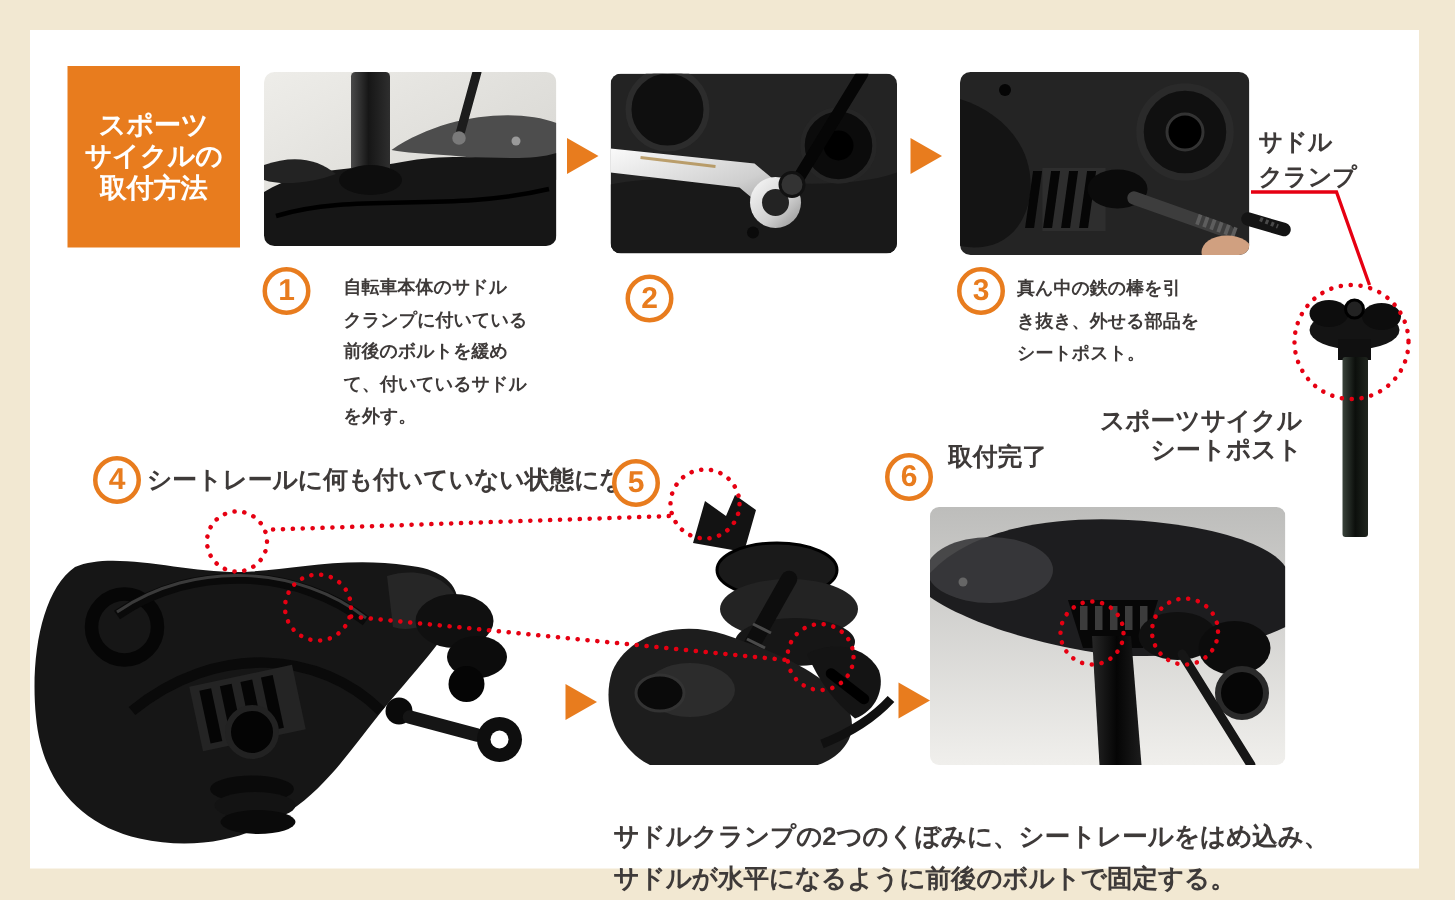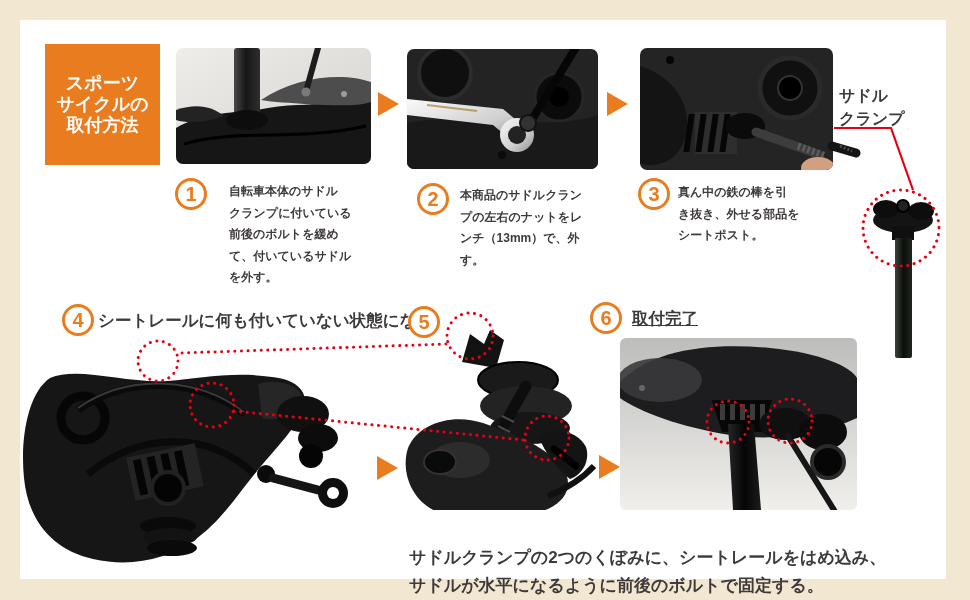--- a/index.html
+++ b/index.html
@@ -125,34 +125,32 @@
     </div>
   <div class="step-text" style="left:229px;top:181px;">自転車本体のサドル
 クランプに付いている
 前後のボルトを緩め
 て、付いているサドル
 を外す。</div>
 
   <div class="badge" style="left:417px;top:183px;">
       <span>2</span>
     </div>
-  <div class="step-text" style="left:460px;top:185px;">本商品のサドルクラン
-プの左右のナットをレ
-ンチ（13mm）で、外
-す。</div>
 
   <div class="badge" style="left:638px;top:178px;">
       <span>3</span>
     </div>
   <div class="step-text" style="left:678px;top:182px;">真ん中の鉄の棒を引
 き抜き、外せる部品を
 シートポスト。</div>
 
   <div class="clamp-label">サドル
 クランプ</div>
+  <div class="seatpost-label">スポーツサイクル
+シートポスト</div>
 
   <div class="abs" style="left:858px;top:182px;">
     <svg width="90" height="180" viewBox="0 0 90 180">
       <defs>
         <linearGradient id="postg" x1="0" y1="0" x2="1" y2="0">
           <stop offset="0" stop-color="#3a433b"></stop>
             <stop offset="0.5" stop-color="#0c0f0c"></stop>
             <stop offset="1" stop-color="#20261f"></stop>
         </linearGradient>
       </defs>
@@ -224,21 +222,21 @@
       <ellipse cx="42" cy="134" rx="16" ry="12" fill="#0a0a0a" stroke="#333" stroke-width="2"></ellipse>
       <path d="M140,108 C160,98 180,104 188,119 C192,131 186,146 172,151 C158,140 148,126 140,108 Z" fill="#141414"></path>
       <path d="M156,121 L178,138" stroke="#000" stroke-width="7" stroke-linecap="round"></path>
       <path d="M150,168 C170,160 185,150 196,138" stroke="#101010" stroke-width="6" fill="none"></path>
     </svg>
   </div>
 
   <div class="badge" style="left:590px;top:302px;">
       <span>6</span>
     </div>
-  <div class="step-text nowrap" style="left:632px;top:308px;font-size:16.5px;font-weight:bold;text-decoration:underline;">取付完了</div>
+  <div class="step-text nowrap" style="left:632px;top:295px;font-size:16.5px;font-weight:bold;">取付完了</div>
 
   <div class="photo" style="left:620px;top:338px;width:237px;height:172px;border-radius:6px;">
     <svg width="237" height="172" viewBox="0 0 237 172">
       <defs>
         <linearGradient id="p6bg" x1="0" y1="0" x2="0" y2="1">
           <stop offset="0" stop-color="#bdbdbb"></stop>
             <stop offset="1" stop-color="#f0efec"></stop>
         </linearGradient>
         <linearGradient id="p6post" x1="0" y1="0" x2="1" y2="0">
           <stop offset="0" stop-color="#262626"></stop>

